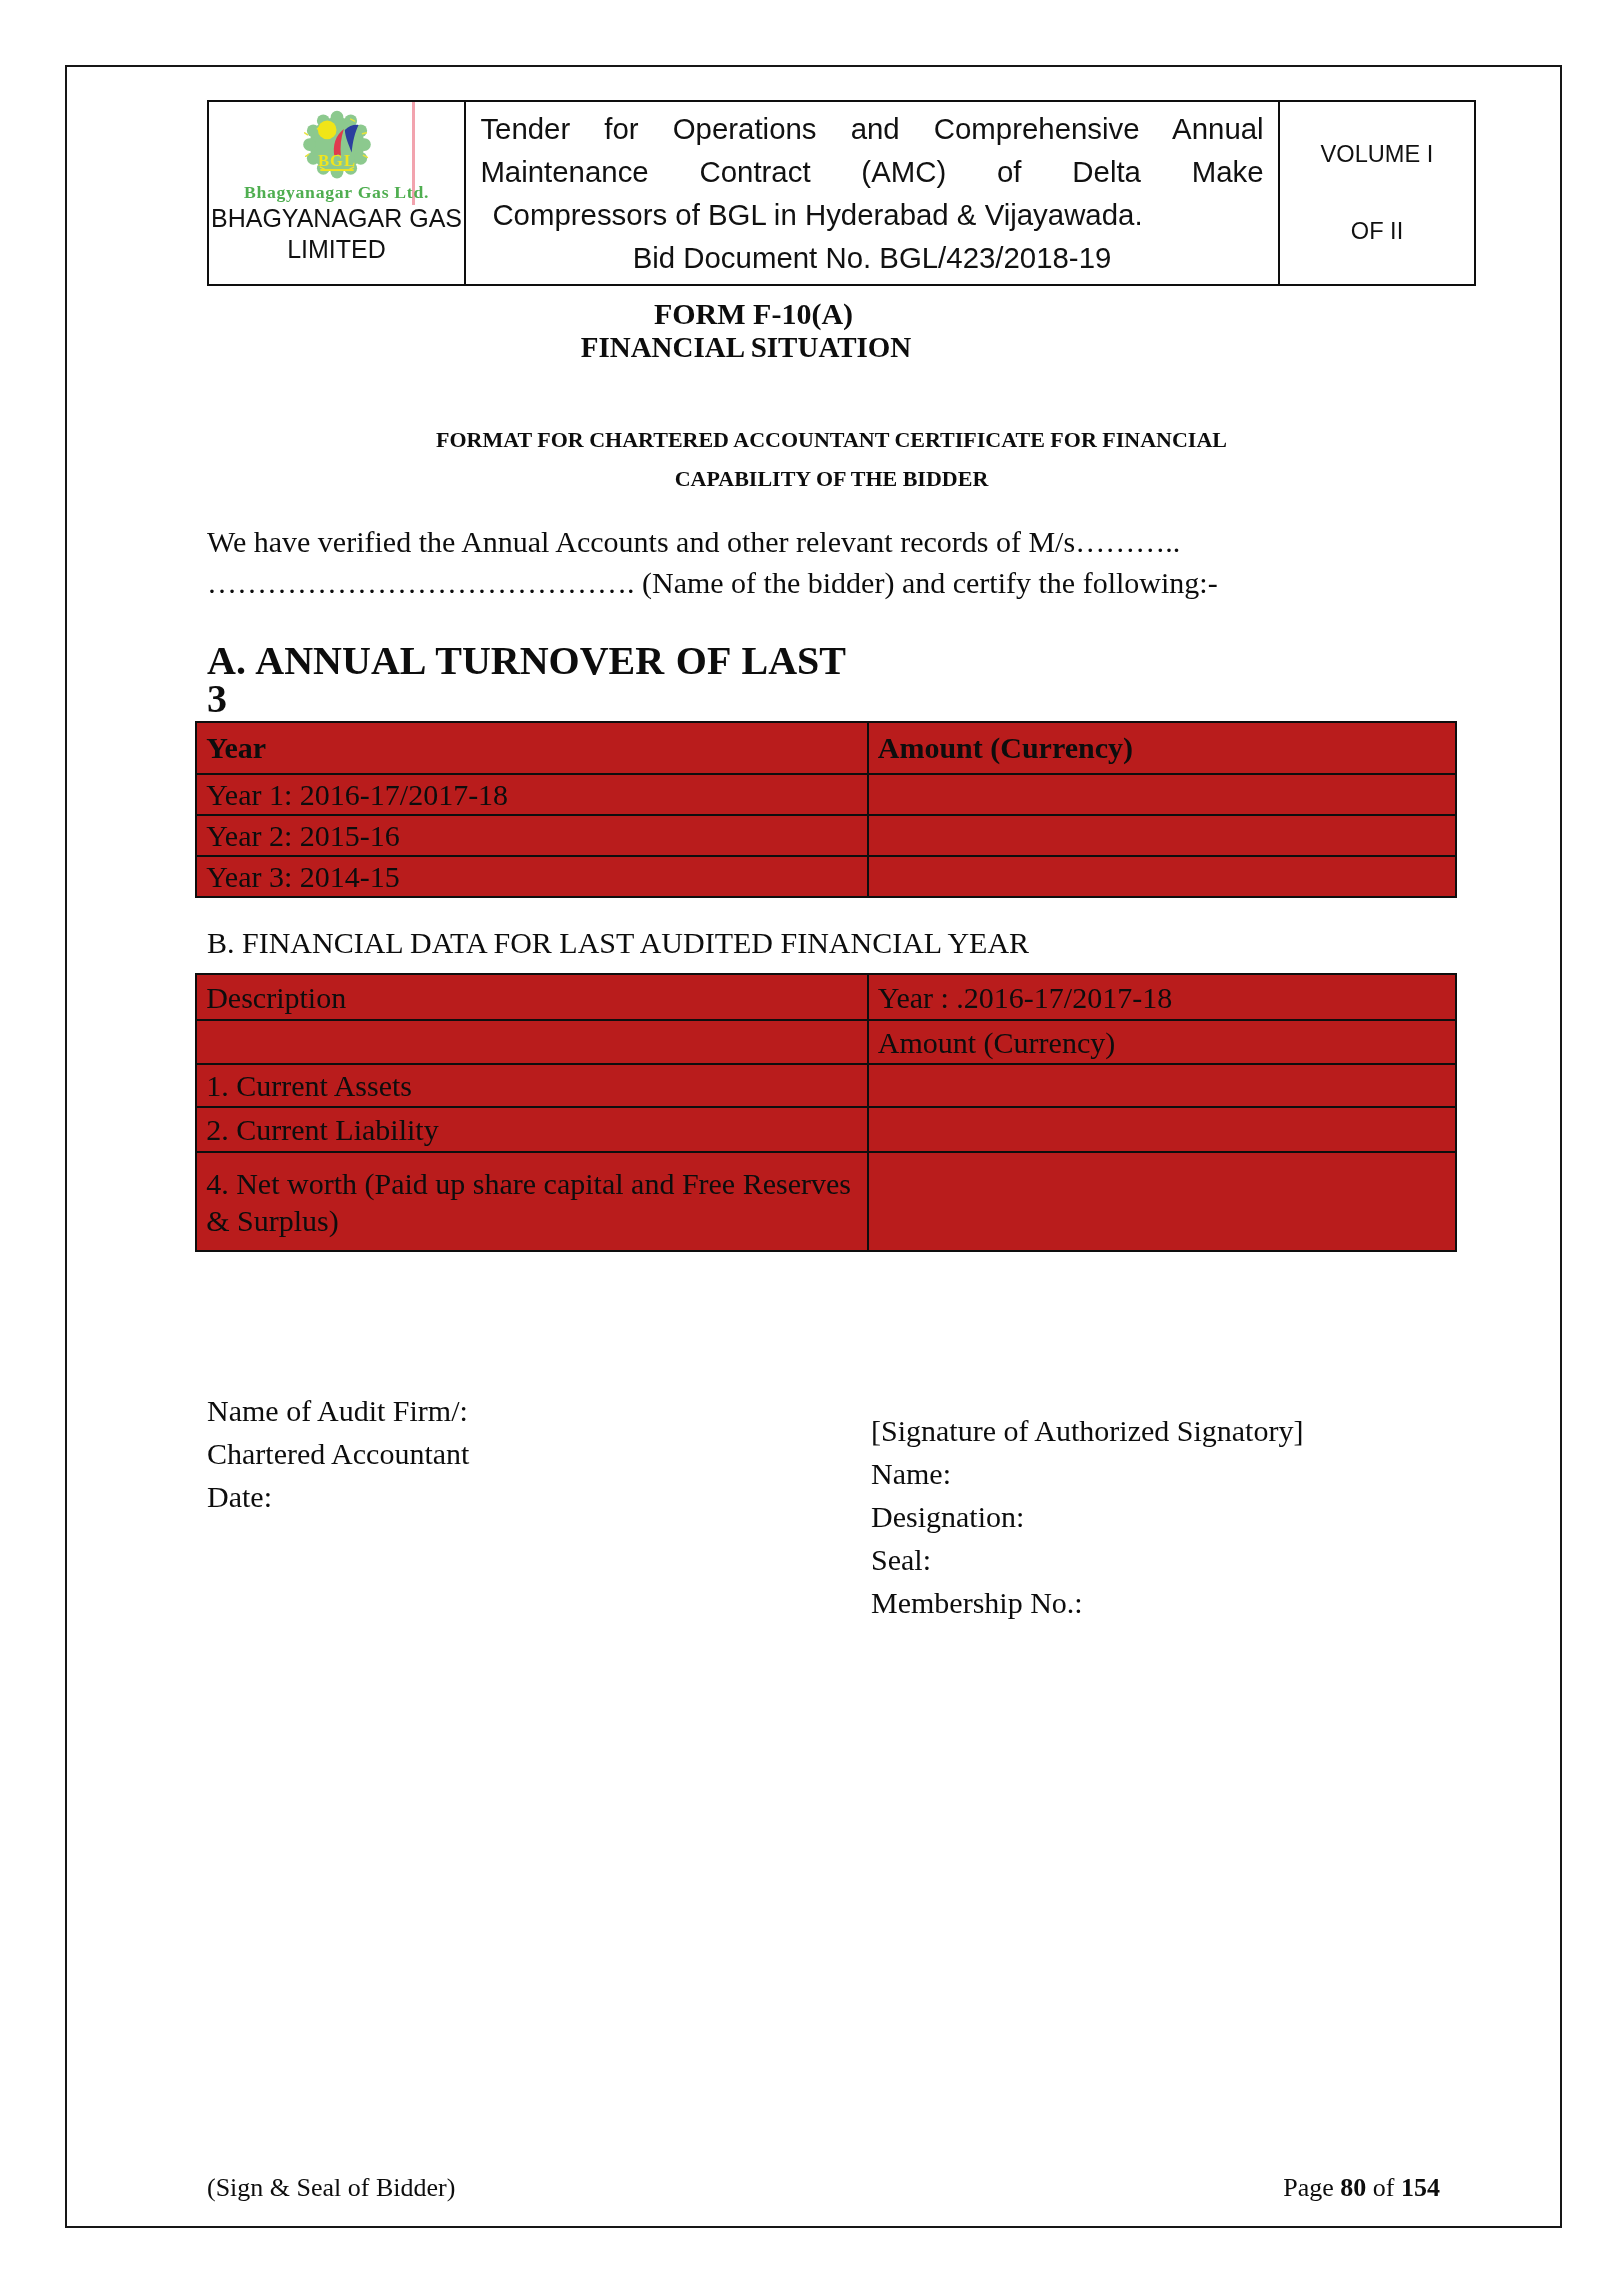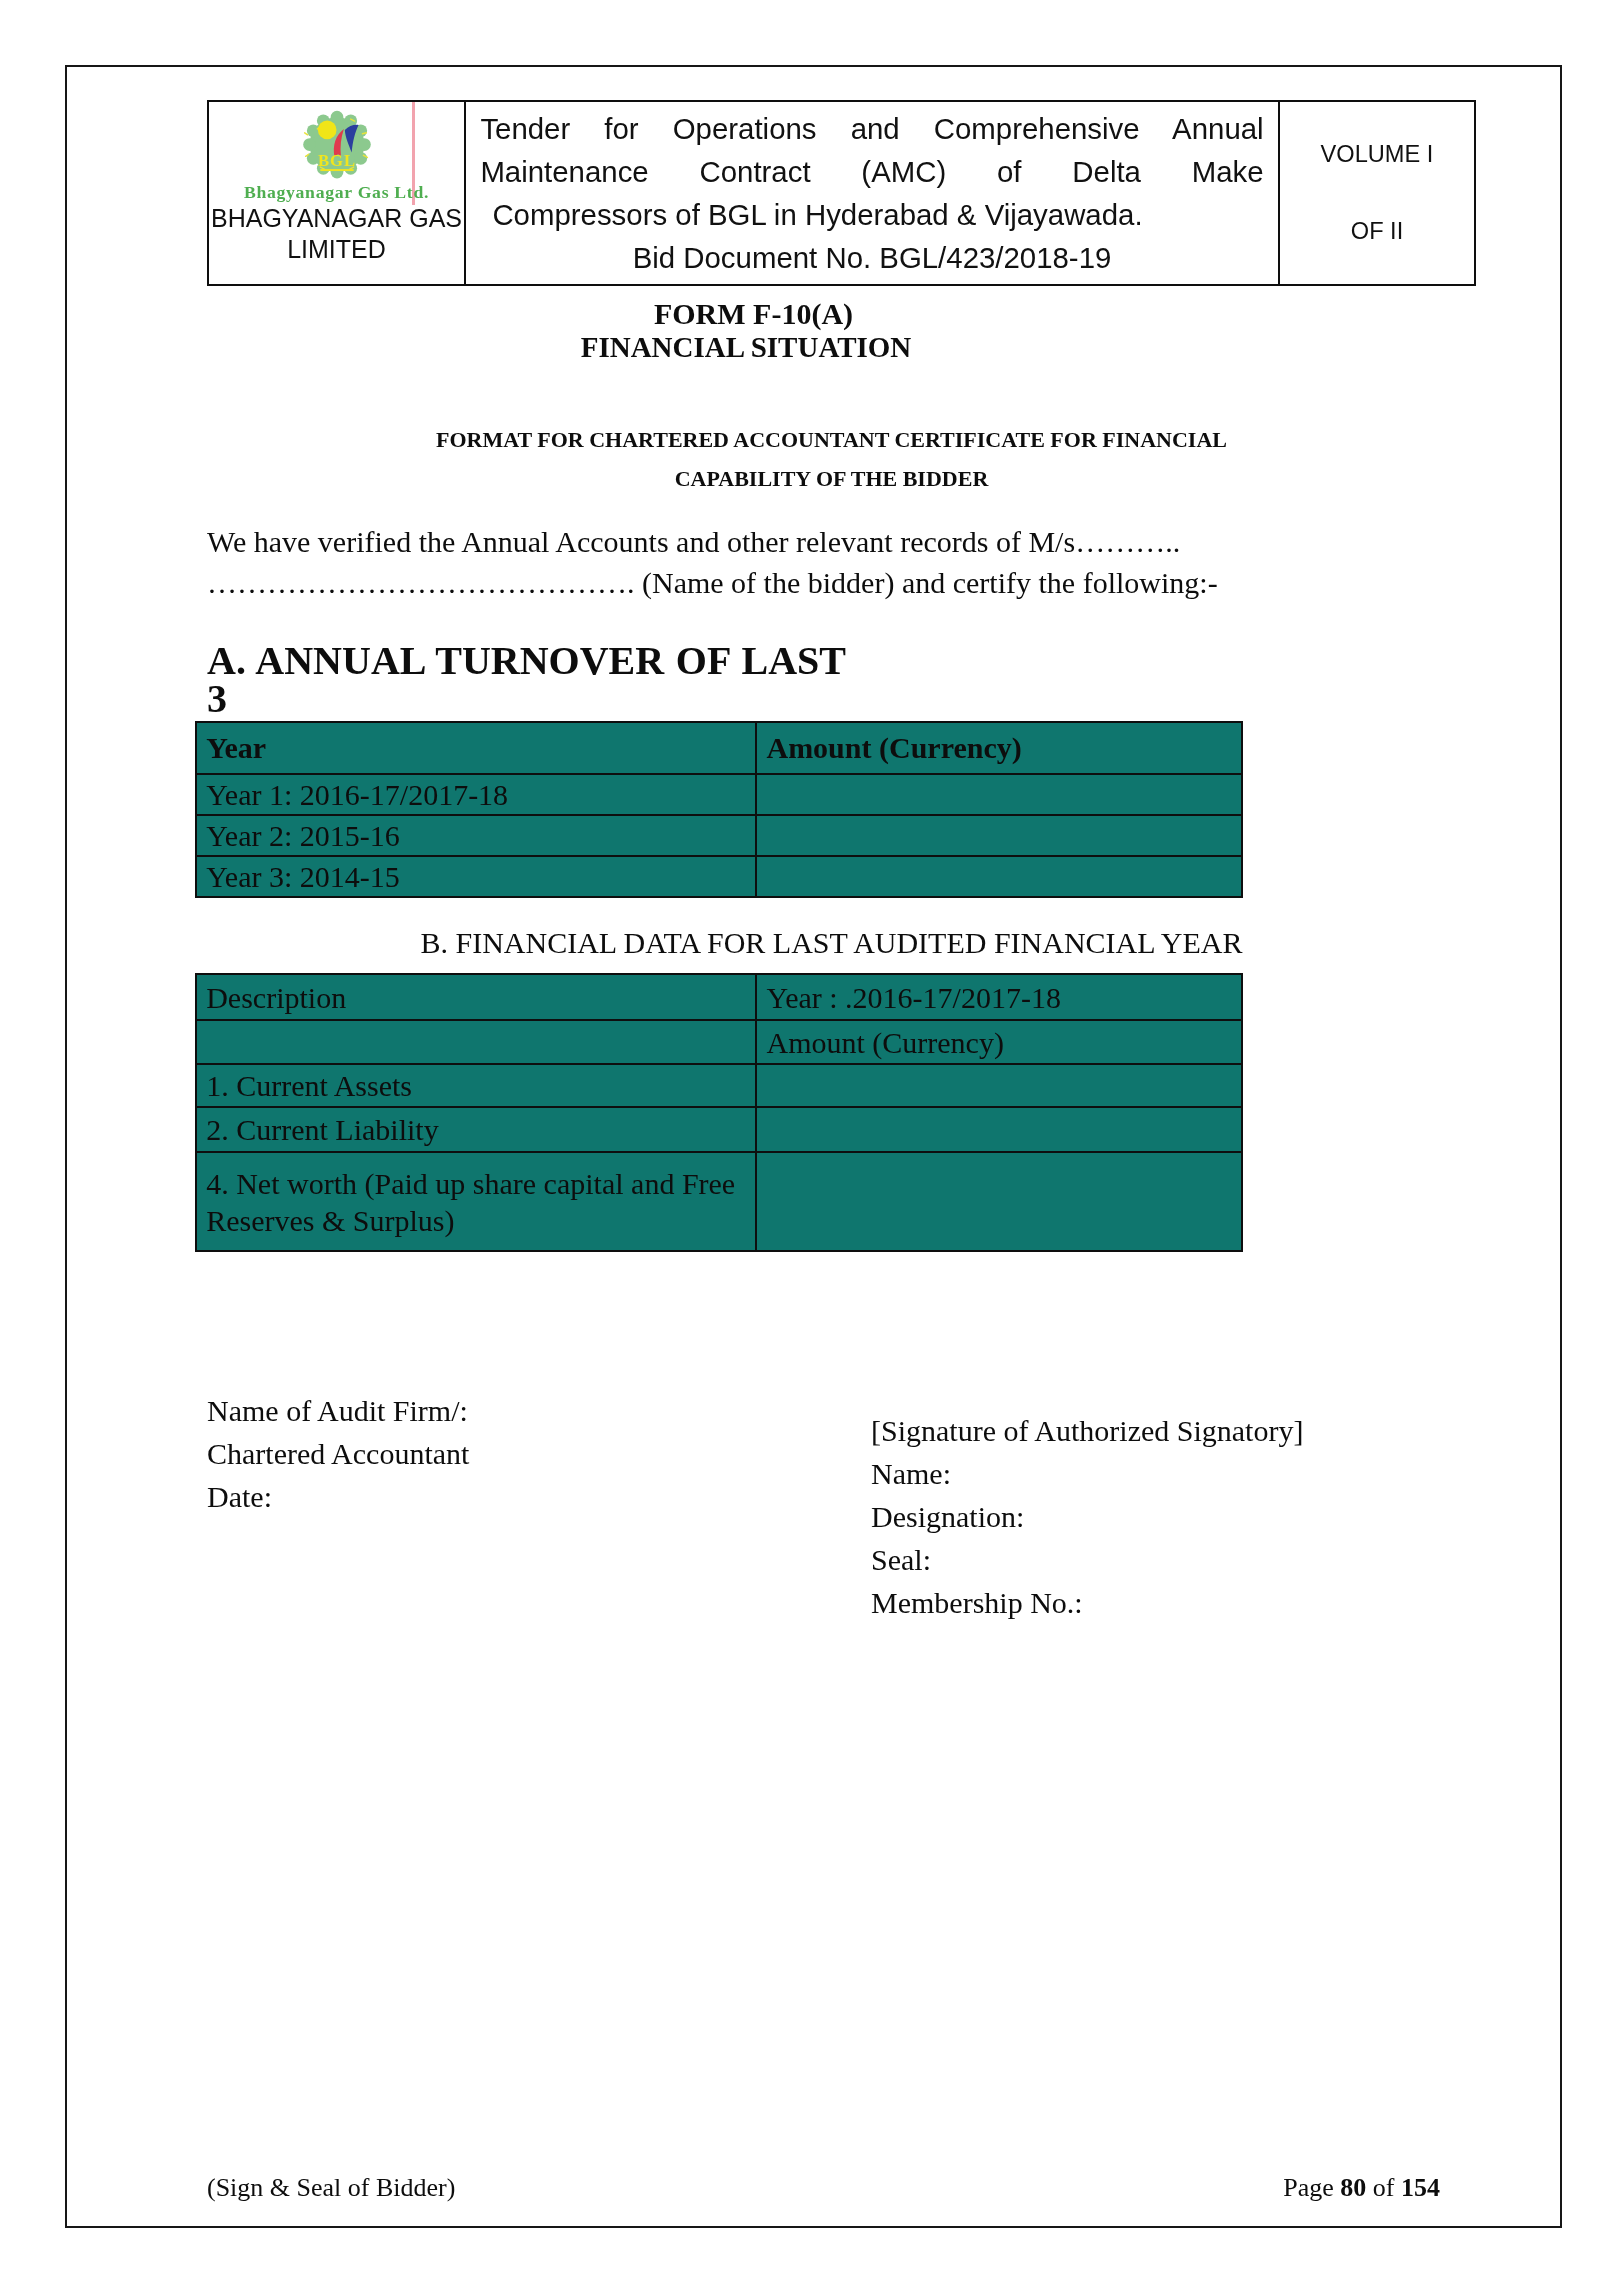--- a/index.html
+++ b/index.html
@@ -32,24 +32,24 @@
   
   .form-number{top:230px;left:0;right:120px;text-align:center;font-size:30px;font-weight:bold;}
   .fin-title{top:264px;left:0;width:1358px;text-align:center;font-size:29px;font-weight:bold;}
   .format-heading{top:353px;left:140px;width:1249px;text-align:center;
                   font-size:22px;font-weight:bold;line-height:39px;}
   .format-heading div{white-space:nowrap;}
   .intro{top:454px;left:140px;width:1249px;font-size:30px;line-height:41px;}
   .intro div{white-space:nowrap;}
   .heading-a{top:575px;left:140px;width:639px;font-size:40px;font-weight:bold;line-height:38px;}
   .heading-a .j{text-align:justify;text-align-last:justify;}
-  .heading-b{top:859px;left:140px;width:1249px;font-size:30px;font-weight:400;text-align:center;}
-
-  
-  .doc-table{border-collapse:collapse;table-layout:fixed;width:1048px;background:#0f766e;}
+  .heading-b{top:859px;left:140px;width:1249px;font-size:30px;font-weight:400;}
+
+  
+  .doc-table{border-collapse:collapse;table-layout:fixed;width:1262px;background:#b91c1c;}
   .doc-table td{border:2px solid #0e0e0e;font-size:30px;vertical-align:middle;
                 padding:0 5.2px 0 9.2px;overflow:hidden;}
   .doc-table{border:2.6px solid #0e0e0e;}
   .table-a{top:654px;left:128px;}
   .table-a tr.hdr{height:52px;}
   .table-a tr.hdr td{font-weight:bold;}
   .table-a tr.data{height:41px;}
   .col-year{width:52%;}
   .table-b{top:906px;left:128px;}
   .table-b tr.r1{height:46px;}

